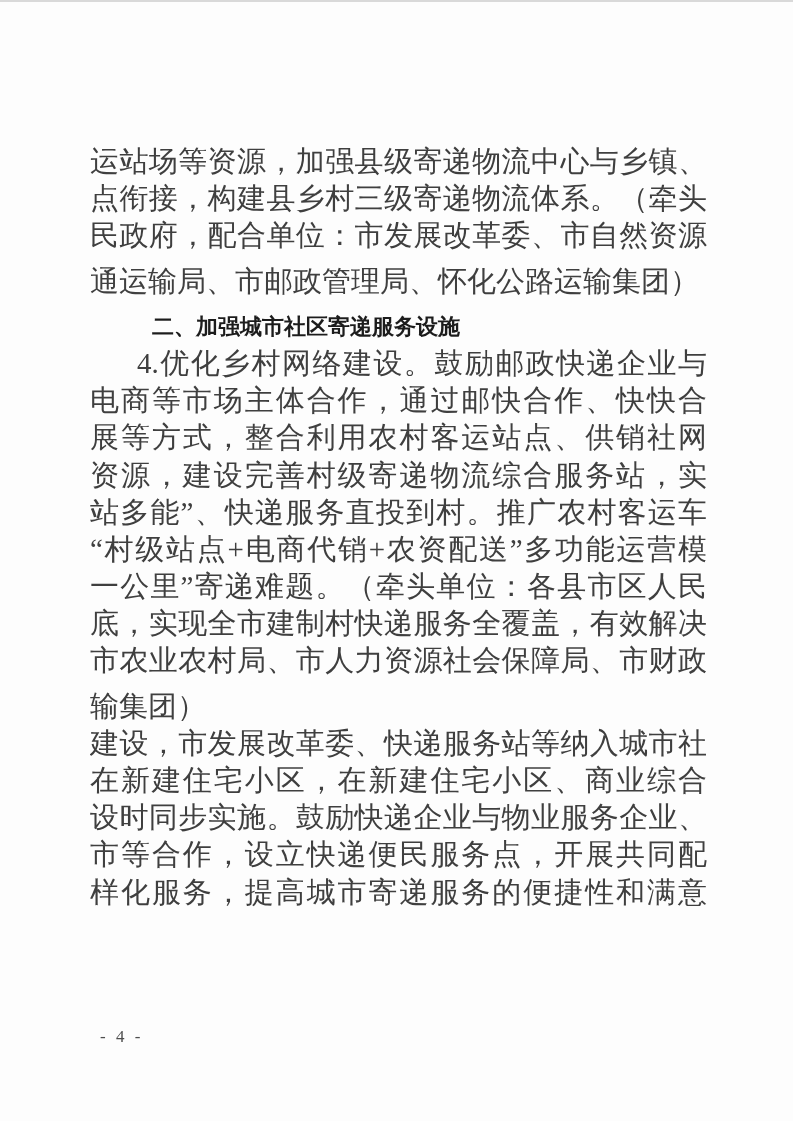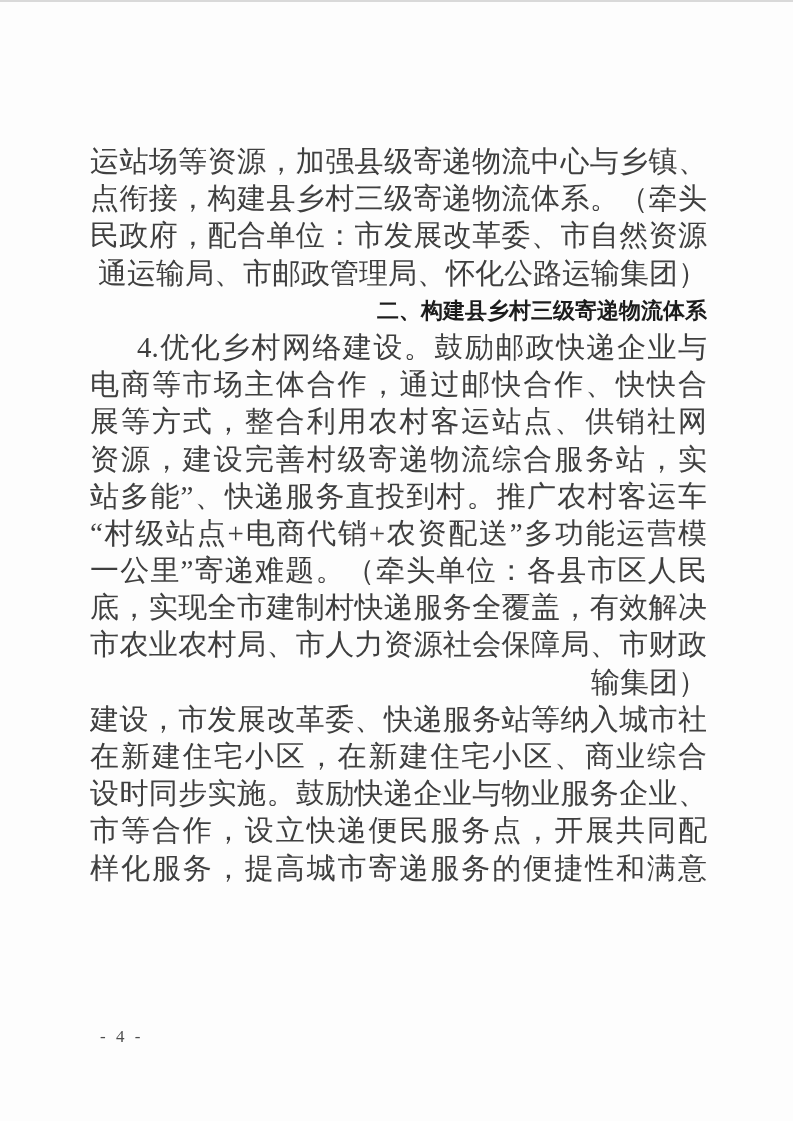--- a/index.html
+++ b/index.html
@@ -33,21 +33,22 @@
     line-height: 37.2px;
     color: var(--text-color, #3f3f3f);
     overflow: hidden;
   }
   .line.fill {
     text-align: justify;
     text-align-last: justify;
     text-justify: inter-character;
   }
   .line.left {
-    text-align: right;
+    text-align: left;
+    margin-top: 8px;
   }
   .line.indent {
     text-indent: 47px;
   }
   .line.heading {
     font-family: "Liberation Sans", "DejaVu Sans", sans-serif;
     font-weight: 700;
     font-size: 22px;
     color: var(--heading-color, #1c1c1c);
   }
@@ -68,21 +69,21 @@
 </head>
 <body>
 
 <div class="page">
   <div class="scan-edge"></div>
   <div class="doc-body">
       <div class="line fill">运站场等资源，加强县级寄递物流中心与乡镇、村级寄递服务网</div>
       <div class="line fill">点衔接，构建县乡村三级寄递物流体系。（牵头单位：各县市区人</div>
       <div class="line fill">民政府，配合单位：市发展改革委、市自然资源和规划局、市交</div>
       <div class="line left">通运输局、市邮政管理局、怀化公路运输集团）</div>
-      <div class="line heading left indent">二、构建县乡村三级寄递物流体系</div>
+      <div class="line heading left indent">二、加强城市社区寄递服务设施</div>
       <div class="line fill indent">4.优化乡村网络建设。鼓励邮政快递企业与农村客运、供销、</div>
       <div class="line fill">电商等市场主体合作，通过邮快合作、快快合作、客货邮融合发</div>
       <div class="line fill">展等方式，整合利用农村客运站点、供销社网点、电商服务站等</div>
       <div class="line fill">资源，建设完善村级寄递物流综合服务站，实现“多站合一”“一</div>
       <div class="line fill">站多能”、快递服务直投到村。推广农村客运车辆代运邮件快件及</div>
       <div class="line fill">“村级站点+电商代销+农资配送”多功能运营模式。到 2030 年</div>
       <div class="line fill">一公里”寄递难题。（牵头单位：各县市区人民政府，配合单位：</div>
       <div class="line fill">底，实现全市建制村快递服务全覆盖，有效解决农村地区“最后</div>
       <div class="line fill">市农业农村局、市人力资源社会保障局、市财政局、各县市区人</div>
       <div class="line left">输集团）</div>

